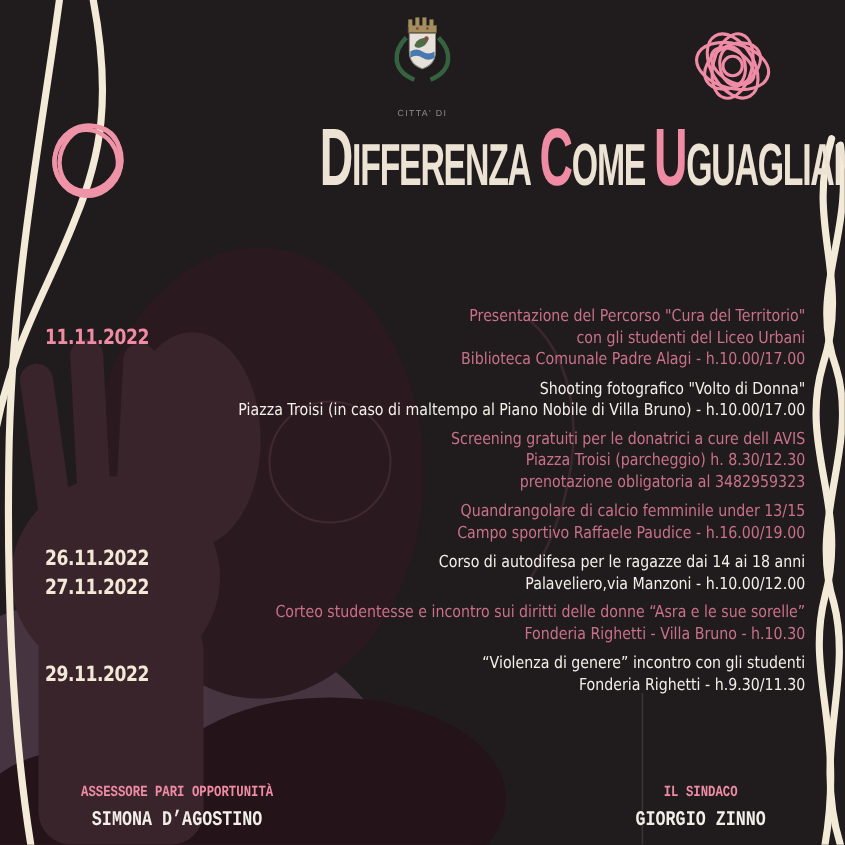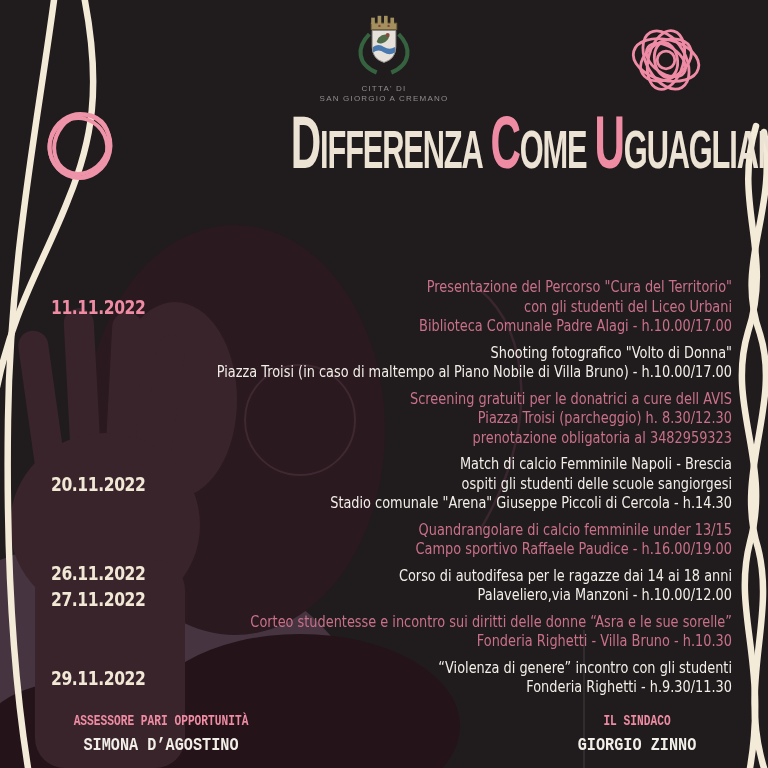--- a/index.html
+++ b/index.html
@@ -9,21 +9,21 @@
   }
   *{margin:0;padding:0;box-sizing:border-box;}
   html,body{width:768px;height:768px;overflow:hidden;}
   body{background:var(--background);font-family:"DejaVu Sans",sans-serif;position:relative;}
 
   
   #bg-art{position:absolute;inset:0;z-index:0;}
 
   
   .crest-wrap{position:absolute;top:14px;left:0;right:0;text-align:center;z-index:2;}
-  .crest-caption{margin-top:2px;color:var(--gray-caption);font-family:"Liberation Sans",sans-serif;
+  .crest-caption{margin-top:16px;color:var(--gray-caption);font-family:"Liberation Sans",sans-serif;
     font-size:8px;letter-spacing:1.2px;line-height:10px;}
 
   .flower-icon{position:absolute;top:16px;right:58px;width:88px;height:88px;z-index:2;}
 
   
   .title-block{position:absolute;top:112px;left:92px;right:30px;text-align:center;z-index:2;}
   .title-line{display:inline-block;transform:scaleX(.57);transform-origin:50% 50%;white-space:nowrap;
     font-family:"Liberation Sans",sans-serif;font-weight:bold;letter-spacing:-2px;
     font-size:54px;line-height:62px;color:var(--title-cream);}
   .t-word{margin-right:14px;}
@@ -33,21 +33,21 @@
   .subtitle{margin-top:4px;}
   .subtitle-inner{display:inline-block;transform:scaleX(.72);transform-origin:50% 50%;white-space:nowrap;
     font-family:"Liberation Serif",serif;font-size:28px;letter-spacing:1px;color:var(--title-cream);}
   .subtitle-inner .hl{color:var(--pink-accent);}
 
   .scribble-circle{position:absolute;top:104px;left:40px;width:80px;height:84px;z-index:2;}
 
   
   #events-list{position:absolute;top:278px;left:40px;right:36px;z-index:2;}
   .event-row{position:relative;margin-bottom:7px;}
-  .date-block{position:absolute;left:11px;top:50%;transform:translateY(-50%);}
+  .date-block{position:absolute;left:1px;top:50%;transform:translateY(-50%);}
   .date-line{white-space:nowrap;transform:scaleX(.82);transform-origin:0 50%;
     font-family:"DejaVu Sans",sans-serif;font-weight:bold;font-size:19px;line-height:26px;letter-spacing:-0.5px;}
   .date-time{font-size:11px;letter-spacing:0;margin-left:4px;}
   .event-lines{text-align:right;transform:scaleX(.86);transform-origin:100% 50%;
     font-size:15px;line-height:19.5px;}
   .event-lines .line{white-space:nowrap;}
   .event-row.pink .date-line{color:var(--pink-accent);}
   .event-row.pink .event-lines{color:var(--pink-text);}
   .event-row.light .date-line{color:var(--cream-date);}
   .event-row.light .event-lines{color:var(--light-text);}
@@ -118,21 +118,20 @@
 
     <g>
       <path d="M37,18 h26 v18 q0,13 -13,17 q-13,-4 -13,-17 z" fill="#e6e1da" stroke="#8e8a83" stroke-width="1"></path>
       <path d="M38,42 q6,-4 12,0 q6,4 12,0 l0,-6 q-6,4 -12,0 q-6,-4 -12,0 z" fill="#4a79b0"></path>
       <path d="M44,26 q6,-6 12,-2 q-2,6 -8,8 q-5,1 -6,-2 z" fill="#4f6b48"></path>
       <circle cx="54" cy="23" r="2.2" fill="#8a4a3a"></circle>
     </g>
   </svg>
   <div class="crest-caption">
     <div>CITTA' DI</div>
-    <div>SAN GIORGIO A CREMANO</div>
   </div>
 </div>
 
 <svg class="flower-icon" viewBox="0 0 100 100">
   <g stroke="#f08ba6" stroke-width="3.2" fill="none">
     <ellipse cx="50" cy="50" rx="38" ry="23" transform="rotate(15 50 50)"></ellipse>
     <ellipse cx="50" cy="50" rx="36" ry="22" transform="rotate(60 50 50)"></ellipse>
     <ellipse cx="50" cy="50" rx="34" ry="20" transform="rotate(105 50 50)"></ellipse>
     <ellipse cx="50" cy="50" rx="31" ry="21" transform="rotate(150 50 50)"></ellipse>
     <ellipse cx="50" cy="50" rx="25" ry="15" transform="rotate(35 50 50)"></ellipse>
@@ -170,30 +169,20 @@
         <div class="line">Piazza Troisi (in caso di maltempo al Piano Nobile di Villa Bruno) - h.10.00/17.00</div>
       </div>
     </div>
     <div class="event-row pink">
       <div class="event-lines">
         <div class="line">Screening gratuiti per le donatrici a cure dell AVIS</div>
         <div class="line">Piazza Troisi (parcheggio) h. 8.30/12.30</div>
         <div class="line">prenotazione obligatoria al 3482959323</div>
       </div>
     </div>
-    <div class="event-row light">
-      <div class="event-lines">
-        <div class="line">Match di calcio Femminile Napoli - Brescia</div>
-        <div class="line">ospiti gli studenti delle scuole sangiorgesi</div>
-        <div class="line">Stadio comunale "Arena" Giuseppe Piccoli di Cercola - h.14.30</div>
-      </div>
-      <div class="date-block">
-        <div class="date-line"><span>20.11.2022</span></div>
-      </div>
-    </div>
     <div class="event-row pink">
       <div class="event-lines">
         <div class="line">Quandrangolare di calcio femminile under 13/15</div>
         <div class="line">Campo sportivo Raffaele Paudice - h.16.00/19.00</div>
       </div>
     </div>
     <div class="event-row light">
       <div class="event-lines">
         <div class="line">Corso di autodifesa per le ragazze dai 14 ai 18 anni</div>
         <div class="line">Palaveliero,via Manzoni  - h.10.00/12.00</div>

